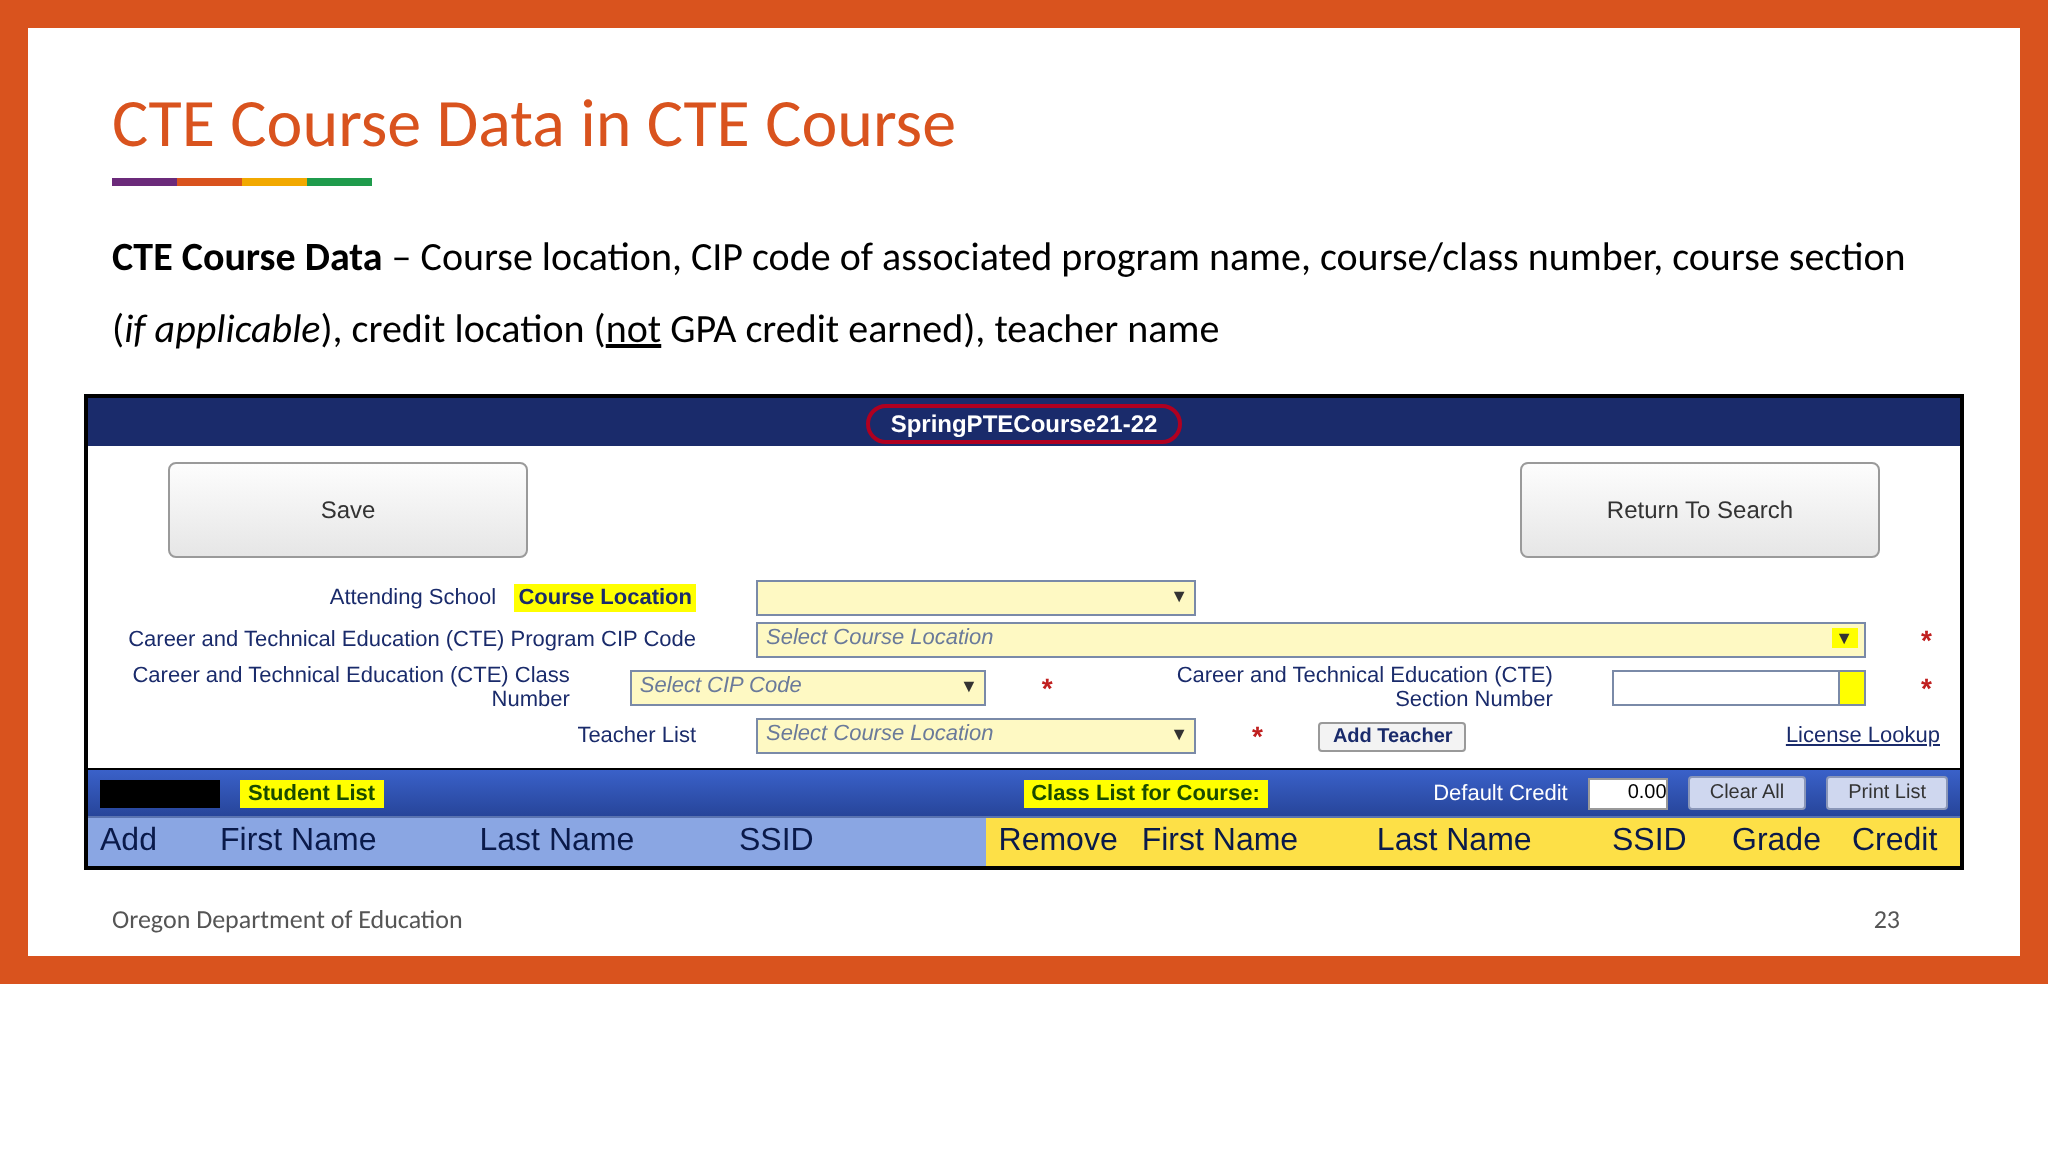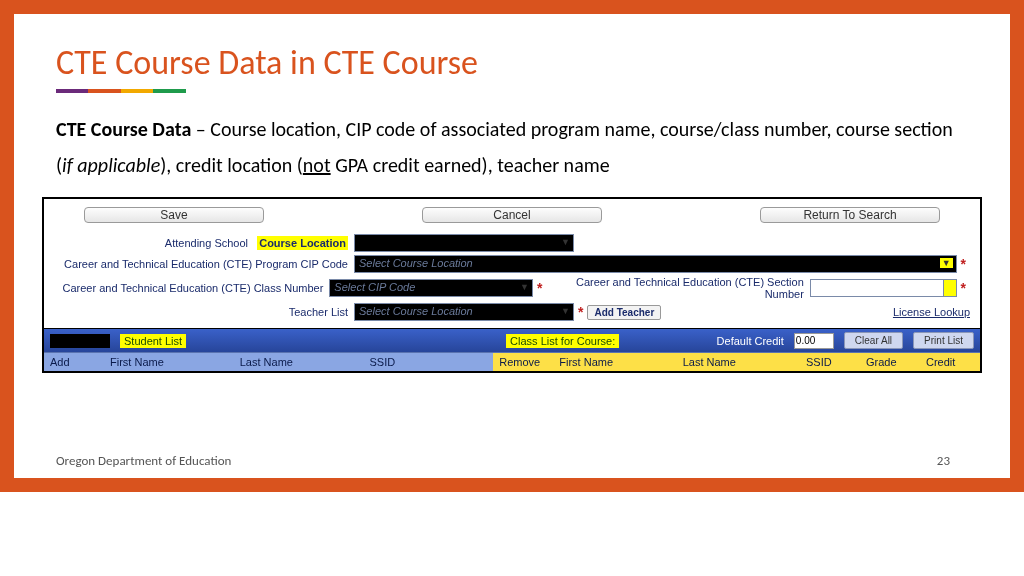--- a/index.html
+++ b/index.html
@@ -55,35 +55,35 @@
   }
   .button-row {
     display: flex;
     justify-content: space-between;
     padding: 8px 40px 4px 40px;
   }
   .btn {
     background: linear-gradient(#fdfdfd,#e6e6e6);
     border: 1px solid #9a9a9a;
     border-radius: 4px;
-    padding: 0 0;
+    padding: 16px 0;
     width: 180px;
     text-align: center;
     font-size: 12px;
     color: #333;
     cursor: pointer;
   }
   .form-area { padding: 4px 10px 4px 10px; color: #1a2b6b; }
-  .form-row { display: flex; align-items: center; margin: 3px 0; }
+  .form-row { display: flex; align-items: center; margin: 3px 0; gap: 24px; }
   .lbl { text-align: right; padding-right: 6px; color: #1a2b6b; font-size: 11px; }
   .lbl.w1 { width: 300px; }
   .hl { background: #ffff00; padding: 1px 2px; font-weight: 700; color: #1a2b6b; }
   .select {
     border: 1px solid #7a8aa8;
-    background: #000000;
+    background: #fef9c3;
     color: #6a7a9a;
     font-style: italic;
     font-size: 11px;
     height: 18px;
     padding: 1px 18px 1px 4px;
     position: relative;
   }
   .select::after {
     content: "▼";
     position: absolute; right: 3px; top: 2px;
@@ -106,28 +106,28 @@
   .list-bar {
     display: flex;
     background: linear-gradient(#3a61c9,#27459a);
     color: #fff; font-size: 11px;
     padding: 3px 6px;
     align-items: center;
     gap: 10px;
     border-top: 1px solid #000;
   }
   .redact { background: #000; width: 60px; height: 14px; }
-  .yellow-tag { background: #ffff00; color: #194a00; font-weight: 400; padding: 1px 4px; }
-  .credit-input { width: 40px; height: 16px; border: 1px solid #999; background: #fff; color: #000; font-size: 10px; text-align: left; padding-left: 1px; }
+  .yellow-tag { background: #ffff00; color: #194a00; font-weight: 700; padding: 1px 4px; }
+  .credit-input { width: 40px; height: 16px; border: 1px solid #999; background: #fff; color: #000; font-size: 10px; text-align: left; padding-left: 19px; }
   .bar-btn { background: #cfd7ef; color: #333; border: 1px solid #8a96b8; padding: 2px 10px; border-radius: 2px; font-size: 10px; cursor: pointer; }
   .col-header {
     display: flex;
     background: #8aa6e3;
     color: #0a1a4a;
-    font-size: 11px;
+    font-size: 16px;
     border-top: 1px solid #5a73b0;
   }
   .col-header.dark { background: #fde047; }
   .ch { padding: 3px 6px; flex:1; }
   .ch.small { flex: 0 0 60px; }
   .footer-row {
     position: absolute;
     bottom: 10px; left: 42px; right: 60px;
     display: flex; justify-content: space-between;
     font-size: 13px; color: #555;
@@ -138,24 +138,26 @@
 
 <div class="slide">
   <div class="title">CTE Course Data in CTE Course</div>
   <div class="title-underline"></div>
 
   <p class="desc">
     <span class="bold">CTE Course Data</span><span> – Course location, CIP code of associated program name, course/class number, course section (</span><span class="italic">if applicable</span><span>), credit location (</span><span class="underline">not</span><span> GPA credit earned), teacher name</span>
   </p>
 
   <div class="app">
+    <div class="app-header">
+      <span class="tab-pill">SpringPTECourse21-22</span>
+    </div>
 
     <div class="button-row">
       <div class="btn">Save</div>
-      <div class="btn">Cancel</div>
       <div class="btn">Return To Search</div>
     </div>
 
     <div class="form-area">
       <div class="form-row">
         <span class="lbl w1">
           <span class="red">Attending School</span>&nbsp;&nbsp;
           <span class="hl">Course Location</span>
         </span>
         <div class="select w160"></div>

